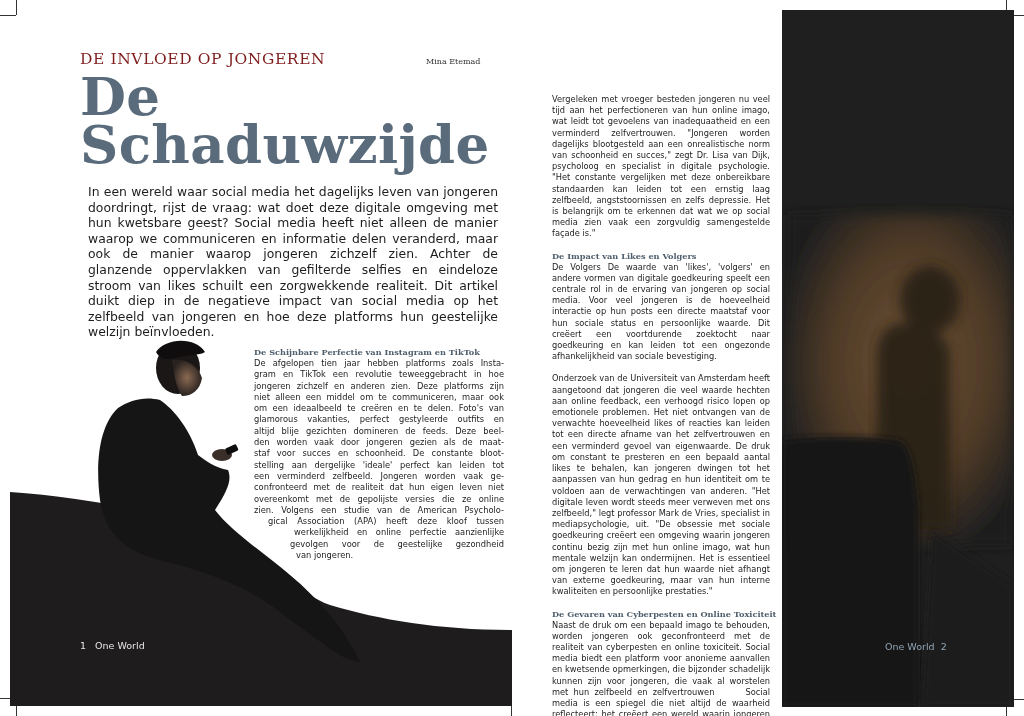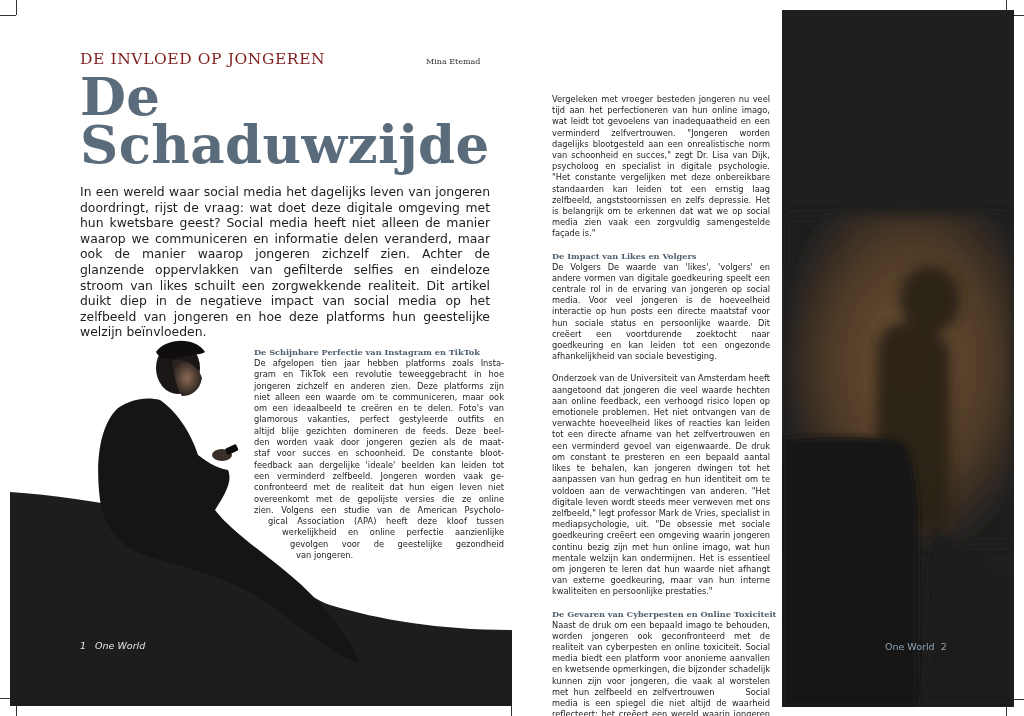--- a/index.html
+++ b/index.html
@@ -22,42 +22,42 @@
     position: absolute; left: 426px; top: 57px;
     font-family: "DejaVu Serif", serif; font-size: 8px; color: #333;
   }
   .title {
     position: absolute; left: 80px; top: 72px; width: 420px;
     font-family: "DejaVu Serif", serif; font-weight: bold;
     font-size: 53px; line-height: 48px; color: #5a6c7b;
     letter-spacing: 0.4px; margin: 0;
   }
   .intro {
-    position: absolute; left: 80px; top: 184px; width: 410px;
+    position: absolute; left: 88px; top: 184px; width: 410px;
     font-size: 12.4px; line-height: 15.6px; color: #1d1d1d;
     text-align: justify; margin: 0;
   }
   .photo-left {
     position: absolute; left: 0; top: 330px; width: 512px; height: 380px;
   }
   .sec-head {
     font-family: "DejaVu Serif", serif; font-size: 8.2px; color: #4e5e6c;
     margin: 0 0 1px 0; white-space: nowrap;
   }
   .body-text {
     font-size: 8.3px; line-height: 11.3px; color: #1d1d1d;
     text-align: justify; margin: 0; hyphens: auto;
   }
   .sec1 { position: absolute; left: 254px; top: 347px; width: 250px; }
   .sec1 .body-text { text-align: justify; }
   .sec1 .wrap-line { display: block; text-align: justify; text-align-last: justify; }
   .sec1 .last { text-align-last: left; }
   .folio-left {
     position: absolute; left: 80px; top: 640px;
-    font-size: 9.5px; color: #e6e6e6; font-style: italic;
+    font-size: 9.5px; color: #e6e6e6;
   }
   
   .col-right { position: absolute; left: 552px; top: 47px; width: 218px; margin-top: 47px; }
   .col-right .body-text { font-size: 8.25px; line-height: 11.2px; }
   .gap { height: 11px; }
   .photo-right {
     position: absolute; left: 782px; top: 10px; width: 232px; height: 697px;
     background: #1f1f1f; overflow: hidden;
   }
   .folio-right {
@@ -107,33 +107,33 @@
       <ellipse cx="222" cy="125" rx="10" ry="6" fill="#3a2e28"></ellipse>
       <rect x="226" y="116" width="12" height="7" rx="1.5" fill="#0d0d0d" transform="rotate(-25 232 120)"></rect>
     </svg>
 
     <div class="sec1">
       <h3 class="sec-head">De Schijnbare Perfectie van Instagram en TikTok</h3>
       <div class="body-text">
         <span class="wrap-line">De afgelopen tien jaar hebben platforms zoals Insta-</span>
         <span class="wrap-line">gram en TikTok een revolutie teweeggebracht in hoe</span>
         <span class="wrap-line">jongeren zichzelf en anderen zien. Deze platforms zijn</span>
-        <span class="wrap-line">niet alleen een waarde om te communiceren, maar ook</span>
+        <span class="wrap-line">niet alleen een middel om te communiceren, maar ook</span>
         <span class="wrap-line">om een ideaalbeeld te creëren en te delen. Foto's van</span>
         <span class="wrap-line">glamorous vakanties, perfect gestyleerde outfits en</span>
         <span class="wrap-line">altijd blije gezichten domineren de feeds. Deze beel-</span>
         <span class="wrap-line">den worden vaak door jongeren gezien als de maat-</span>
         <span class="wrap-line">staf voor succes en schoonheid. De constante bloot-</span>
-        <span class="wrap-line">feedback aan dergelijke 'ideale' beelden kan leiden tot</span>
+        <span class="wrap-line">stelling aan dergelijke 'ideale' perfect kan leiden tot</span>
         <span class="wrap-line">een verminderd zelfbeeld. Jongeren worden vaak ge-</span>
         <span class="wrap-line">confronteerd met de realiteit dat hun eigen leven niet</span>
         <span class="wrap-line">overeenkomt met de gepolijste versies die ze online</span>
         <span class="wrap-line">zien. Volgens een studie van de American Psycholo-</span>
         <span class="wrap-line" style="margin-left:14px">gical Association (APA) heeft deze kloof tussen</span>
-        <span class="wrap-line" style="margin-left:28px">werkelijkheid en online perfectie aanzienlijke</span>
+        <span class="wrap-line" style="margin-left:40px">werkelijkheid en online perfectie aanzienlijke</span>
         <span class="wrap-line" style="margin-left:36px">gevolgen voor de geestelijke gezondheid</span>
         <span class="wrap-line last" style="margin-left:42px">van jongeren.</span>
       </div>
     </div>
 
     <div class="folio-left" style="white-space:pre;">1   One World</div>
   </section>
 
   <section>
     <div class="col-right">

